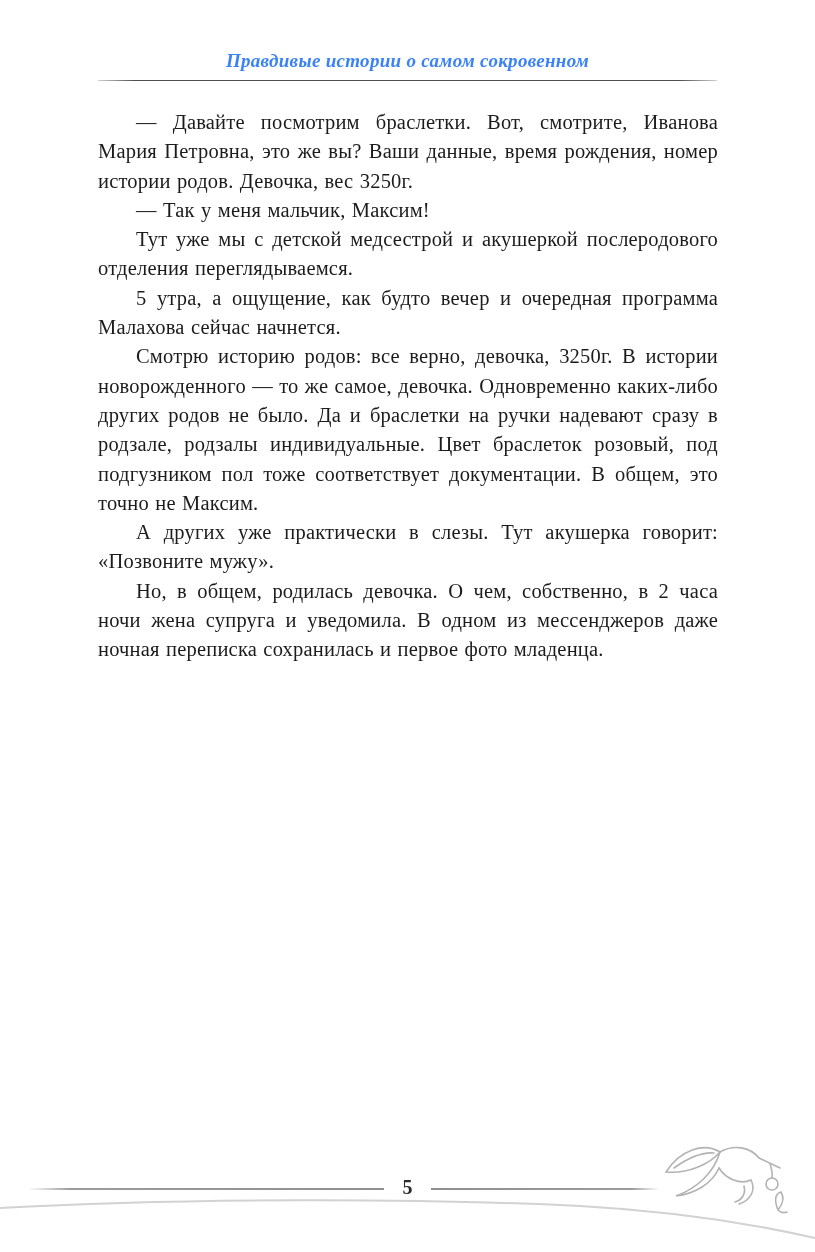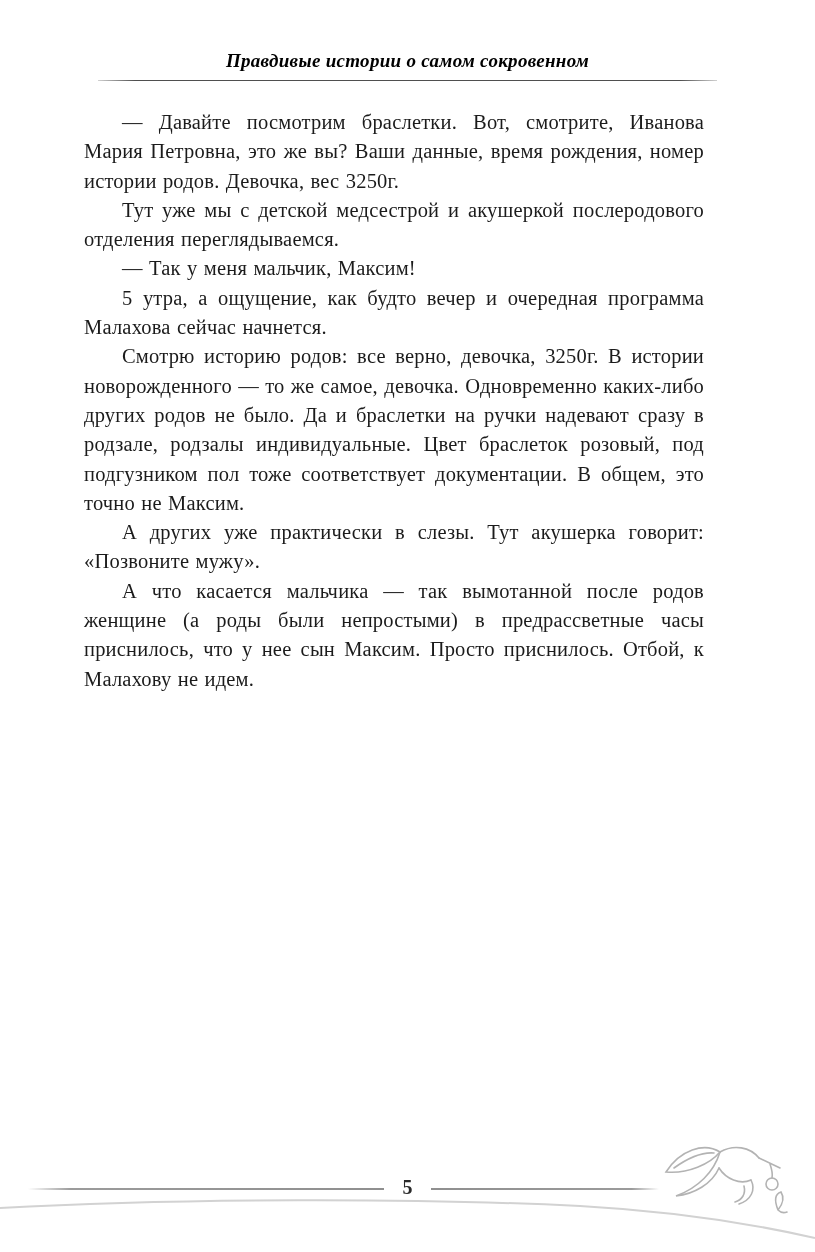--- a/index.html
+++ b/index.html
@@ -19,34 +19,34 @@
   .running-head {
     position: absolute;
     top: 50px;
     left: 98px;
     width: 619px;
     text-align: center;
     font-style: italic;
     font-weight: 600;
     font-size: 19px;
     letter-spacing: 0.3px;
-    color: #000000;
+    color: #3b82f6;
   }
   .header-rule {
     position: absolute;
     top: 80px;
     left: 98px;
     width: 619px;
     height: 1px;
     background: linear-gradient(to right, rgba(70,70,70,0.25), #4f4f4f 6%, #4f4f4f 94%, rgba(70,70,70,0.25));
   }
   .body-text {
     position: absolute;
     top: 108px;
-    left: 84px;
+    left: 98px;
     width: 620px;
   }
   .para {
     margin: 0;
     font-size: 20.5px;
     line-height: 29.3px;
     text-align: justify;
     text-indent: 38px;
     letter-spacing: 0.2px;
     word-spacing: 1px;
@@ -97,26 +97,26 @@
 <body>
 
 <div class="page">
 
   <div class="running-head">Правдивые истории о самом сокровенном</div>
 
   <div class="header-rule"></div>
 
   <div class="body-text">
     <p class="para">— Давайте посмотрим браслетки. Вот, смотрите, Иванова Мария Петровна, это же вы? Ваши данные, время рождения, номер истории родов. Девочка, вес 3250г.</p>
+    <p class="para">— Так у меня мальчик, Максим!</p>
     <p class="para">Тут уже мы с детской медсестрой и акушеркой послеродового отделения переглядываемся.</p>
-    <p class="para">— Так у меня мальчик, Максим!</p>
     <p class="para">5 утра, а ощущение, как будто вечер и очередная программа Малахова сейчас начнется.</p>
     <p class="para">Смотрю историю родов: все верно, девочка, 3250г. В истории новорожденного — то же самое, девочка. Одновременно каких-либо других родов не было. Да и браслетки на ручки надевают сразу в родзале, родзалы индивидуальные. Цвет браслеток розовый, под подгузником пол тоже соответствует документации. В общем, это точно не Максим.</p>
     <p class="para">А других уже практически в слезы. Тут акушерка говорит: «Позвоните мужу».</p>
-    <p class="para">А что касается мальчика — так вымотанной после родов женщине (а роды были непростыми) в предрассветные часы приснилось, что у нее сын Максим. Просто приснилось. Отбой, к Малахову не идем.</p>
+    <p class="para">Но, в общем, родилась девочка. О чем, собственно, в 2 часа ночи жена супруга и уведомила. В одном из мессенджеров даже ночная переписка сохранилась и первое фото младенца.</p>
   </div>
 
   <div class="footer-line left"></div>
   <div class="page-number">5</div>
   <div class="footer-line right"></div>
 
   <svg class="bottom-curve" viewBox="0 0 815 60" xmlns="http://www.w3.org/2000/svg">
     <path d="M0 16 C 180 6, 420 6, 580 14 C 670 19, 745 30, 815 46" fill="none" stroke="#d2d2d2" stroke-width="2"></path>
   </svg>
 

